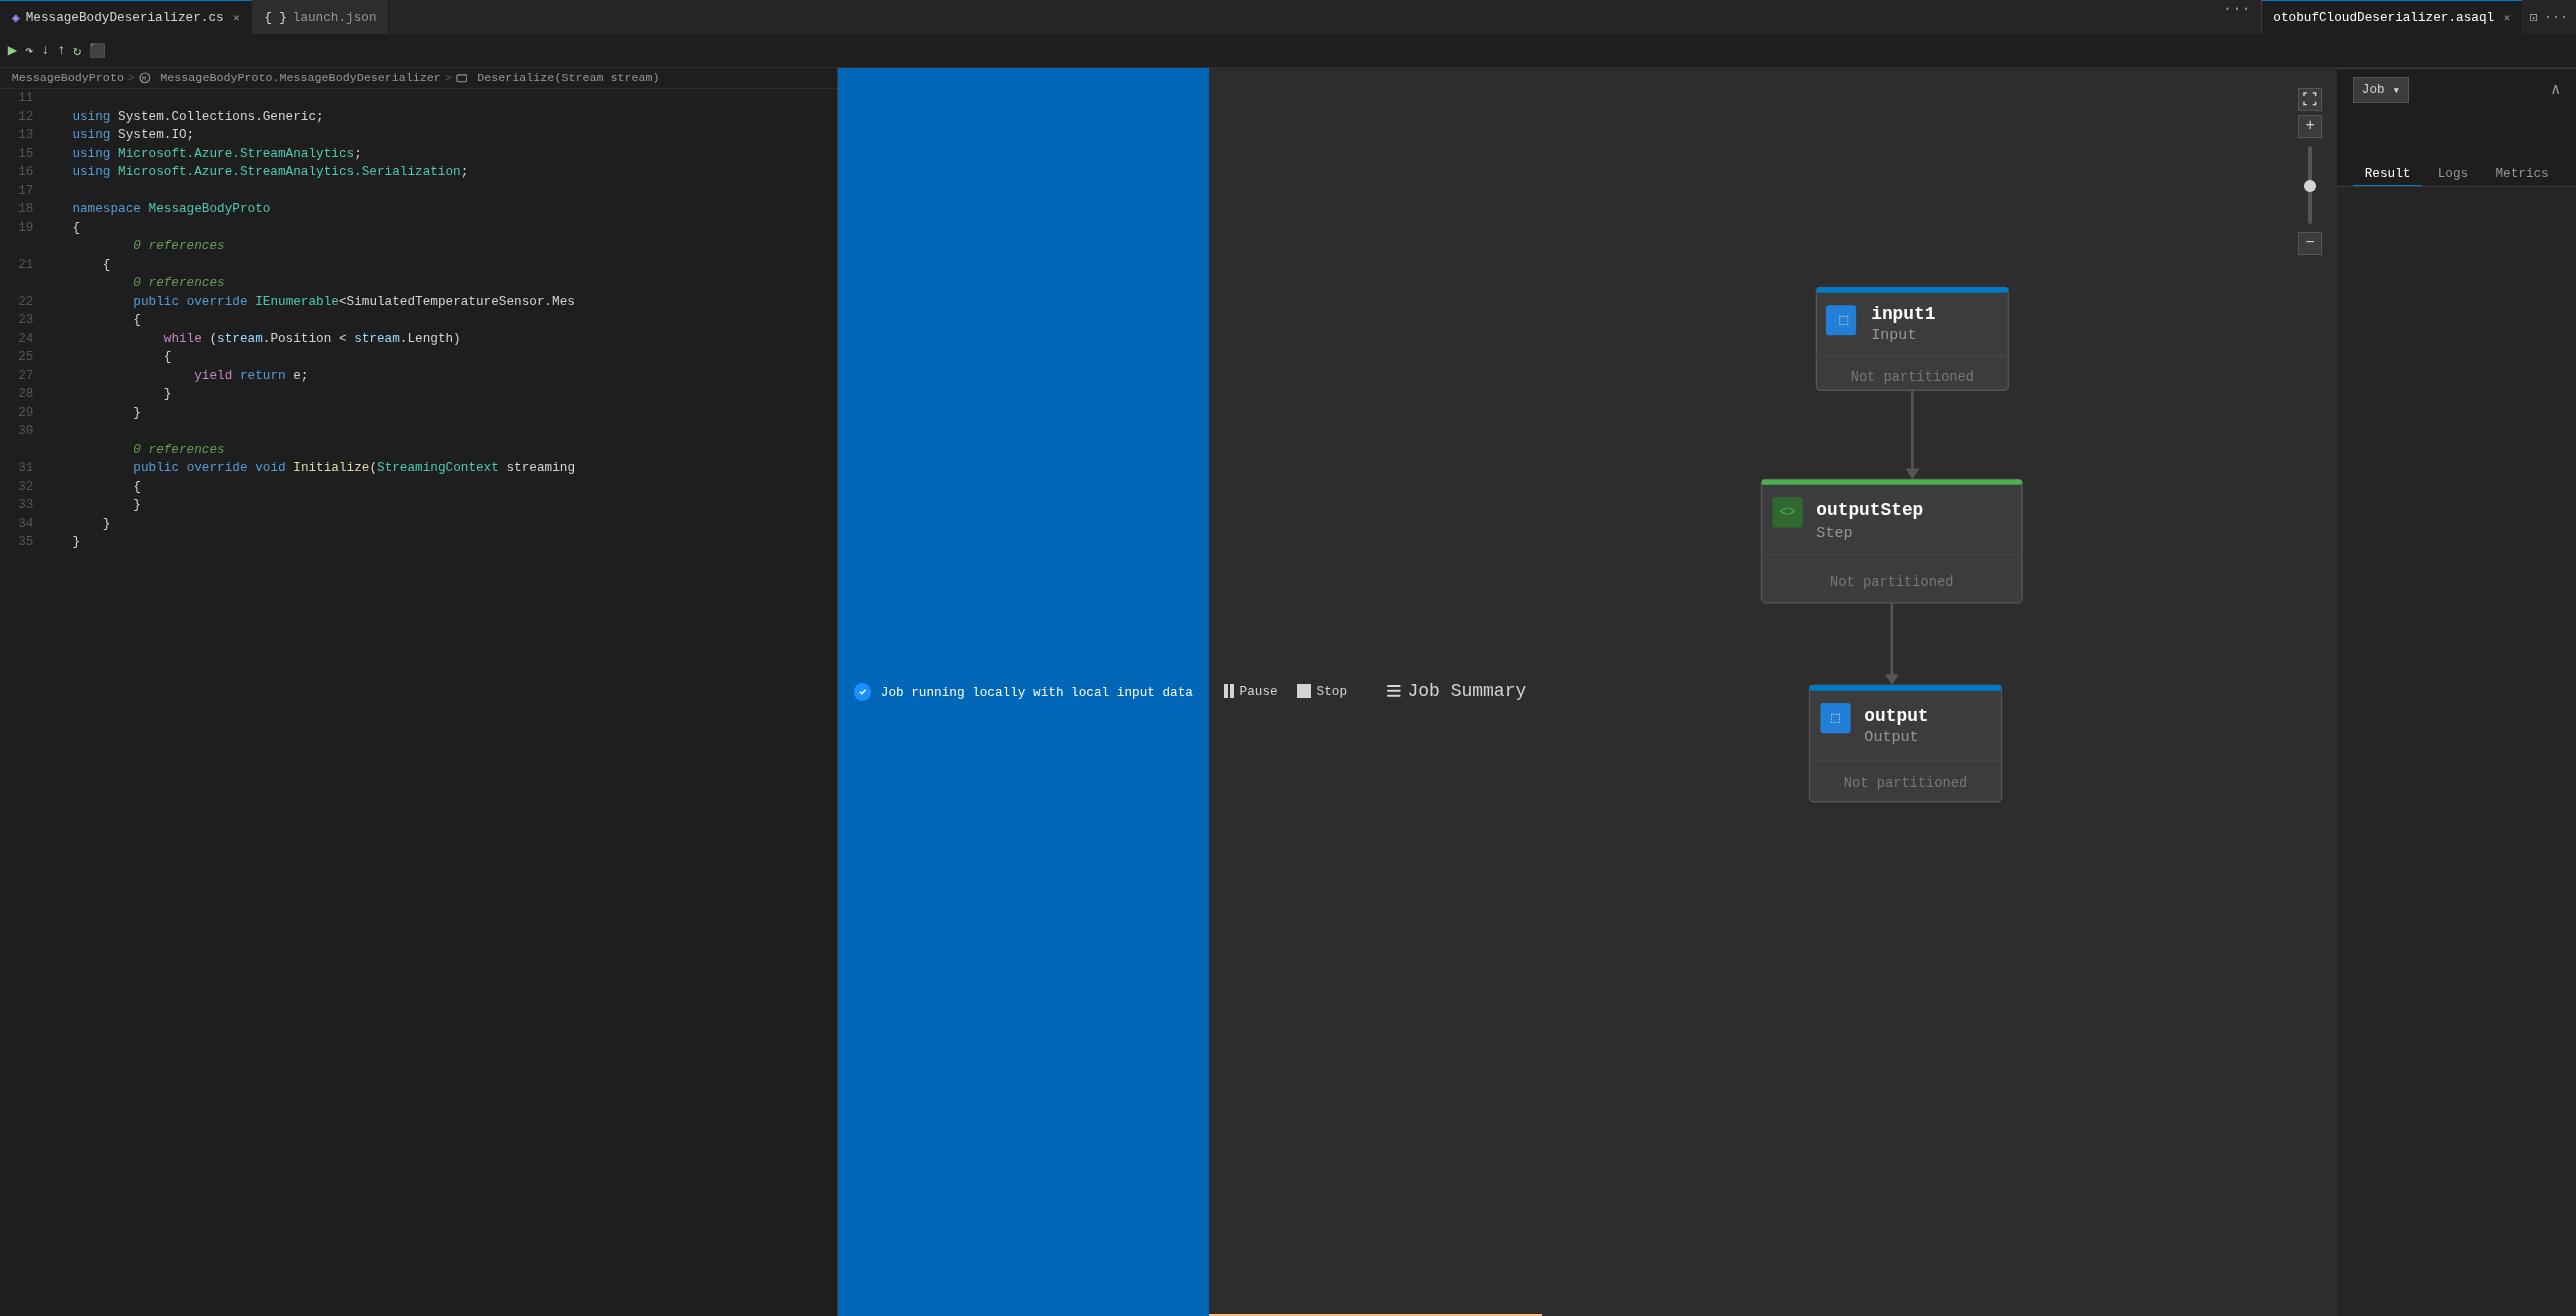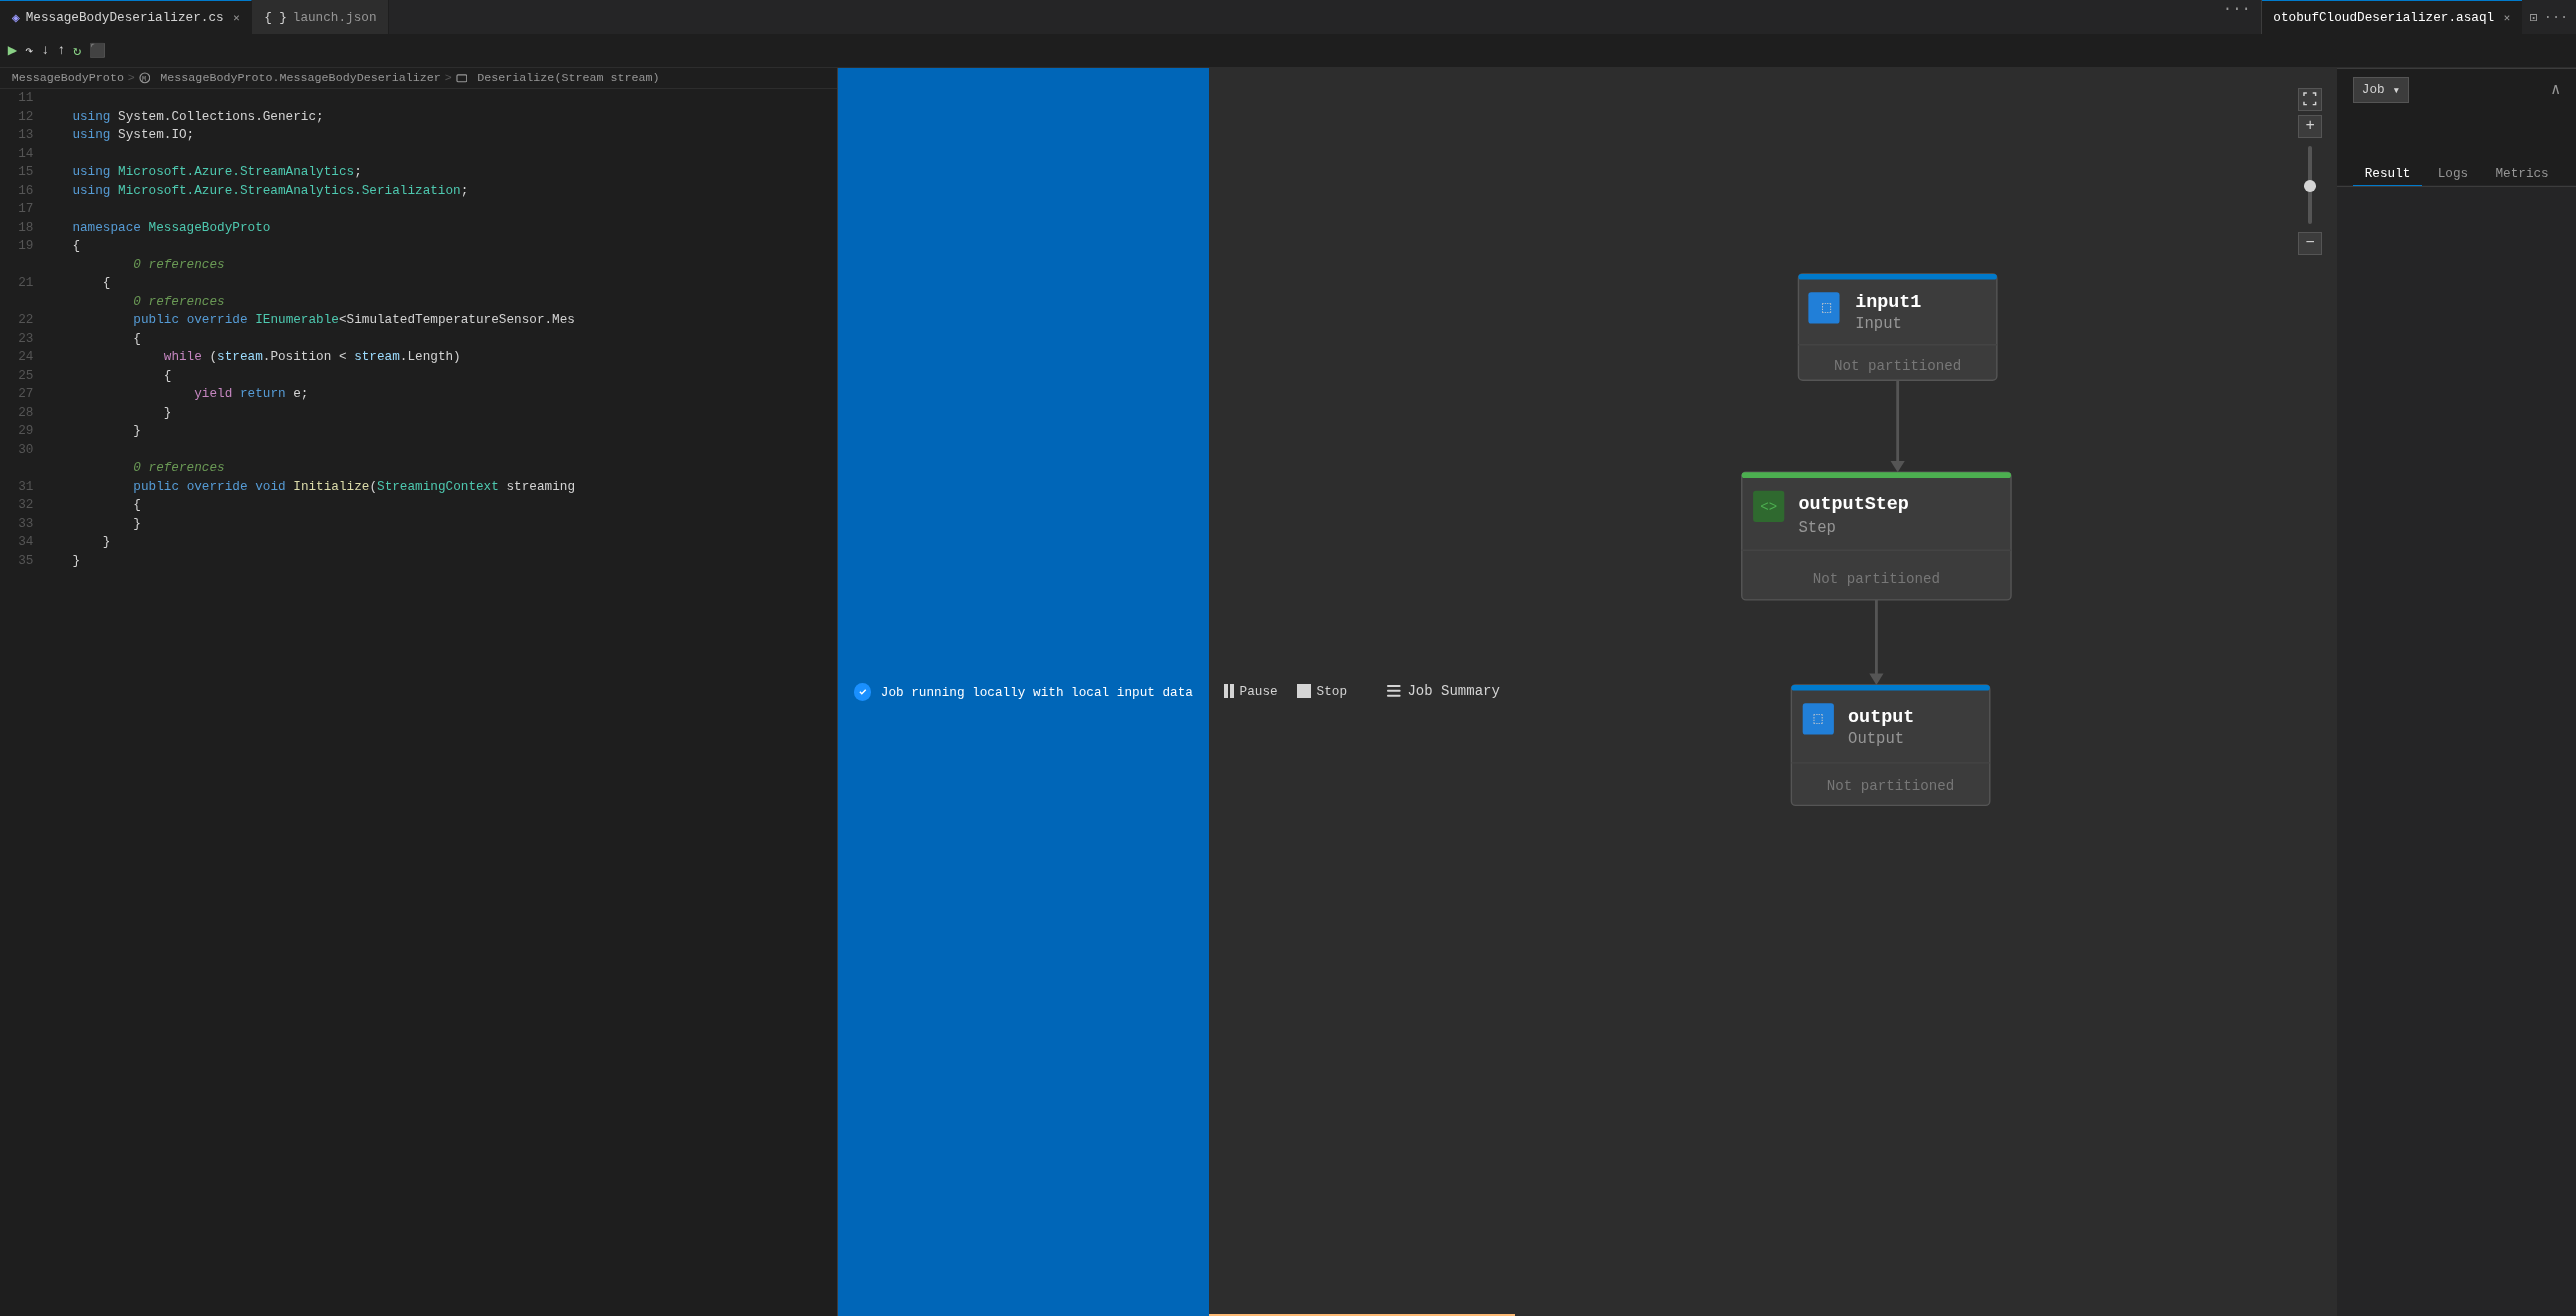--- a/index.html
+++ b/index.html
@@ -218,21 +218,21 @@
       height: 13.6px;
       background: #d4d4d4;
     }
     .job-controls-spacer { flex: 1; }
     .job-summary-btn {
       display: flex;
       align-items: center;
       gap: 5.8px;
       cursor: pointer;
       color: #d4d4d4;
-      font-size: 14px;
+      font-size: 18px;
     }
 
     
     .diagram-area {
       flex: 1;
       position: relative;
       background: #2d2d2d;
       overflow: hidden;
     }
 
@@ -424,25 +424,20 @@
           <div class="line-gutter"></div>
           <div class="line-content"><span class="kw">using</span> System.Collections.Generic;</div>
         </div>
 
         <div class="code-line">
           <div class="line-number">13</div>
           <div class="line-gutter"></div>
           <div class="line-content"><span class="kw">using</span> System.IO;</div>
         </div>
 
-        <div class="code-line">
-          <div class="line-number">14</div>
-          <div class="line-gutter"></div>
-          <div class="line-content"></div>
-        </div>
 
         <div class="code-line">
           <div class="line-number">15</div>
           <div class="line-gutter"></div>
           <div class="line-content"><span class="kw">using</span> <span class="ns">Microsoft.Azure.StreamAnalytics</span>;</div>
         </div>
 
         <div class="code-line">
           <div class="line-number">16</div>
           <div class="line-gutter"></div>

